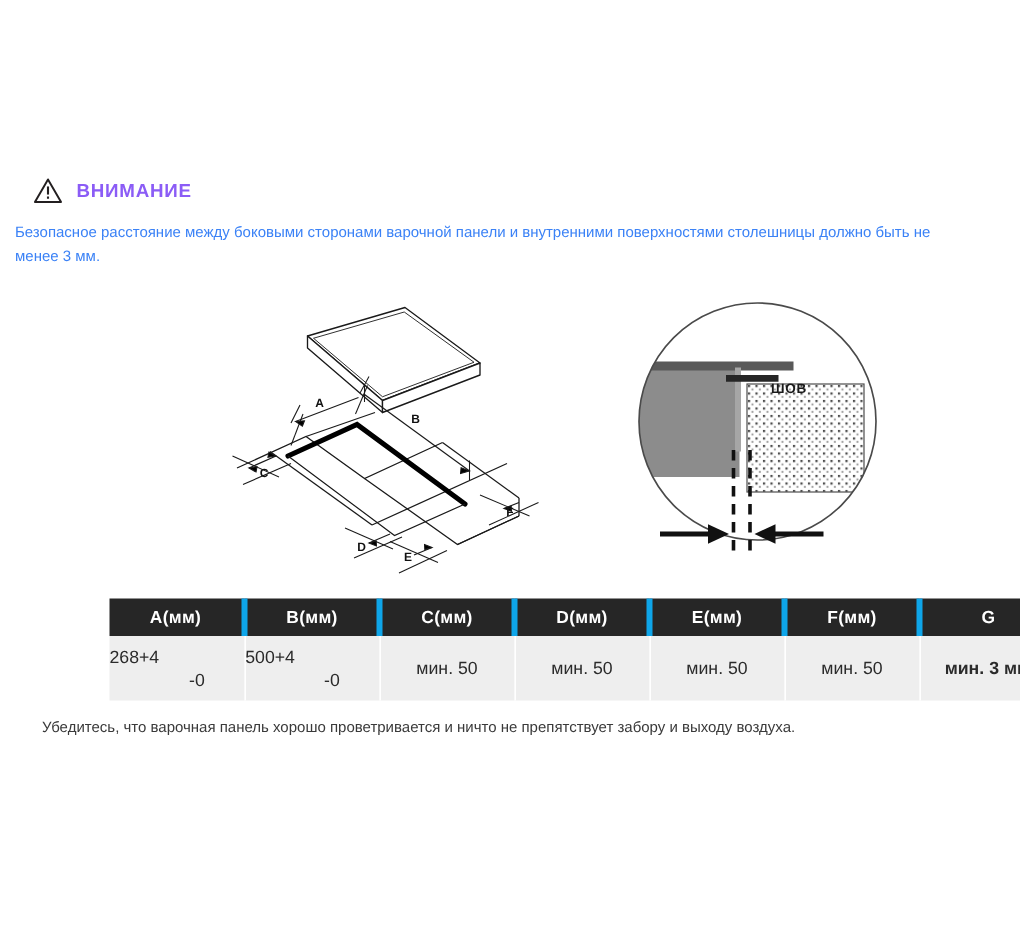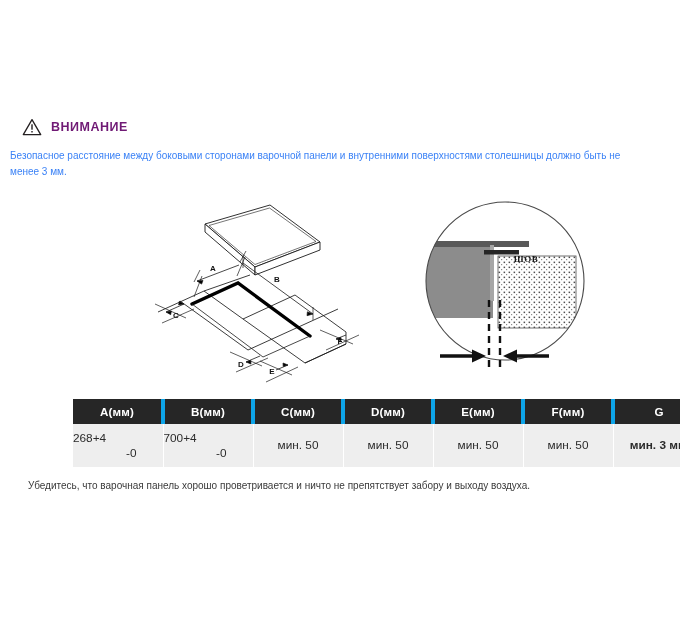--- a/index.html
+++ b/index.html
@@ -23,21 +23,21 @@
     top: 118px;
     display: flex;
     align-items: center;
     gap: 9px;
   }
   .warn-icon { width: 20px; height: 18px; display: block; }
   .warn-title {
     font-size: 12.5px;
     font-weight: bold;
     letter-spacing: 0.5px;
-    color: #701a75;
+    color: #8b5cf6;
     line-height: 1;
   }
 
   .warn-body {
     position: absolute;
     left: 10px;
     top: 148px;
     width: 630px;
     font-size: 10px;
     line-height: 1.55;
@@ -55,21 +55,20 @@
   }
   .fig-left {
     position: absolute;
     left: 150px;
     top: 0;
   }
   .fig-right {
     position: absolute;
     left: 408px;
     top: 0;
-    font-family: Liberation Serif, serif;
   }
 
   
   .spec-table {
     position: absolute;
     left: 25px;
     top: 399px;
     width: 630px;
     border-collapse: collapse;
     table-layout: fixed;
@@ -278,21 +277,21 @@
       <th>G</th>
     </tr>
   </thead>
   <tbody>
     <tr>
       <td>
         <span class="tol-top">268+4</span>
         <span class="tol">-0</span>
       </td>
       <td>
-        <span class="tol-top">700+4</span>
+        <span class="tol-top">500+4</span>
         <span class="tol">-0</span>
       </td>
       <td>мин. 50</td>
       <td>мин. 50</td>
       <td>мин. 50</td>
       <td>мин. 50</td>
       <td>мин. 3 мм</td>
     </tr>
   </tbody>
 </table>

